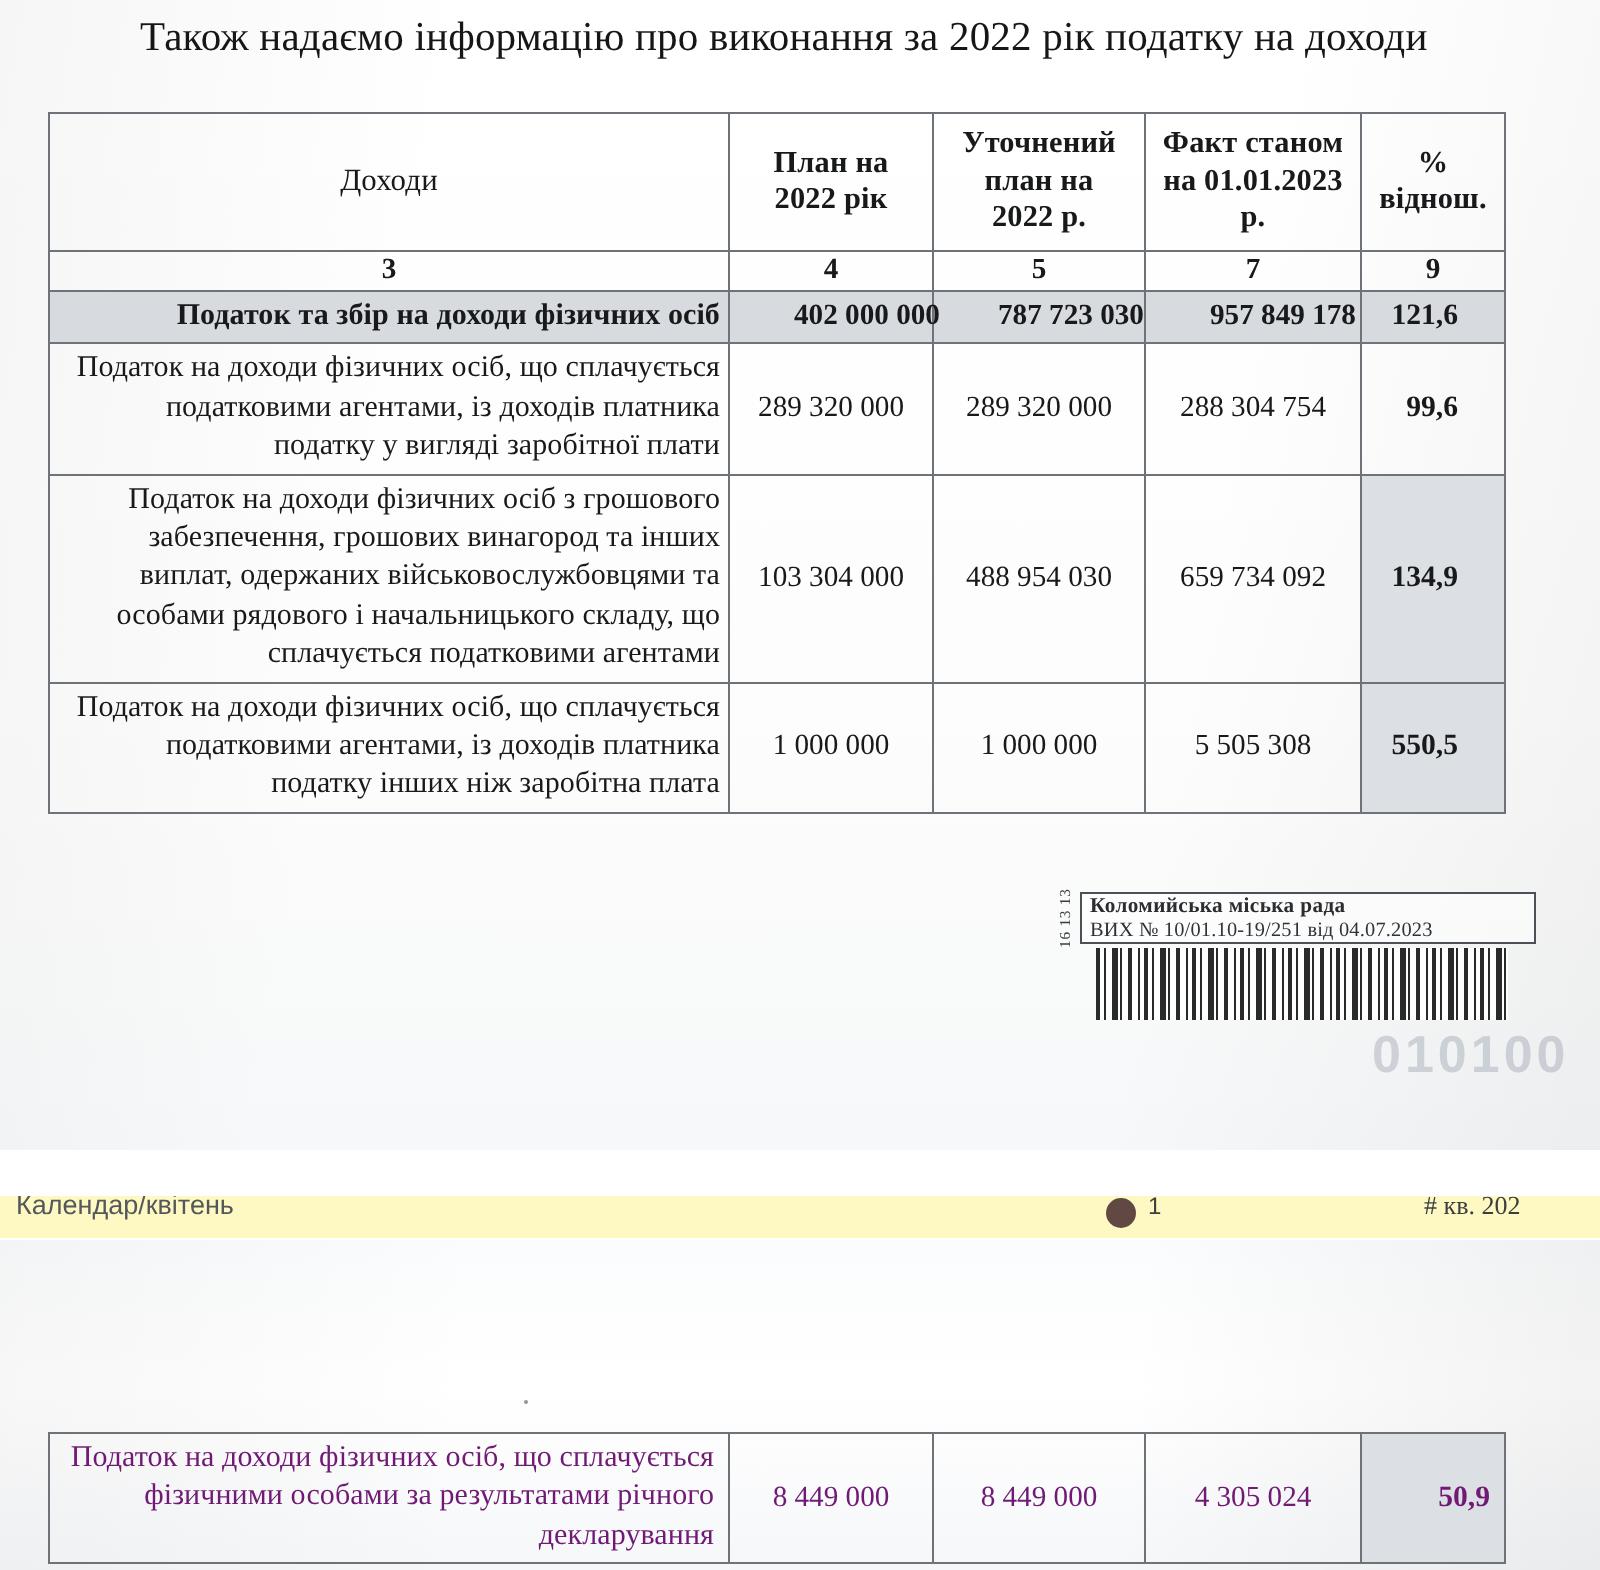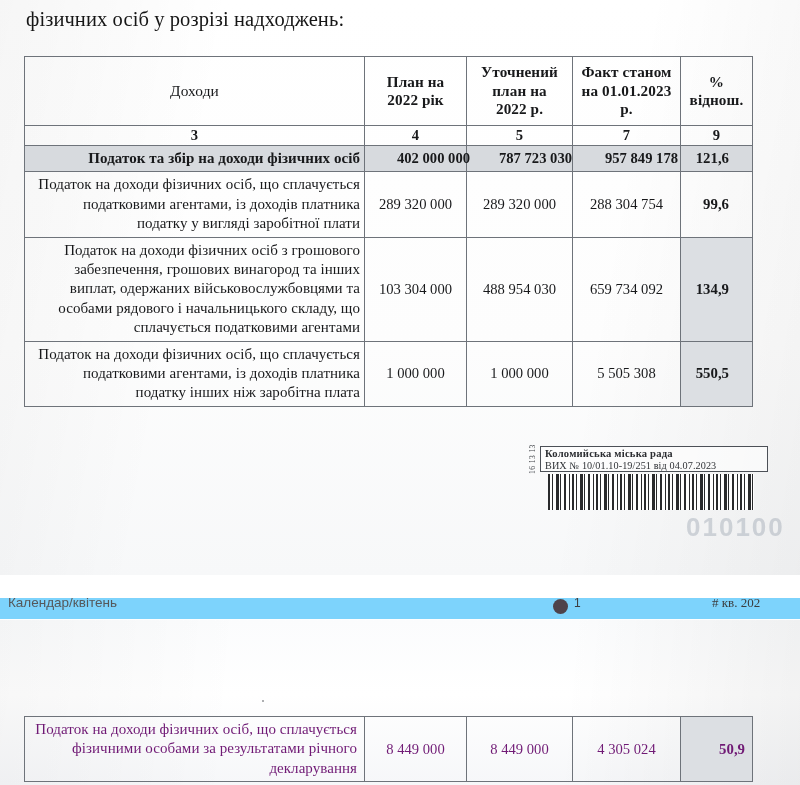--- a/index.html
+++ b/index.html
@@ -178,21 +178,21 @@
     font-family: "Liberation Sans", sans-serif;
   }
 
   
   .ui-strip {
     position: absolute;
     left: 0;
     top: 598px;
     width: 800px;
     height: 21px;
-    background: #7dd3fc;
+    background: #fef9c3;
     overflow: hidden;
   }
   .ui-strip-label {
     position: absolute;
     left: 8px;
     top: -3px;
     font-size: 13.5px;
     color: #55585b;
     font-family: "Liberation Sans", sans-serif;
     white-space: nowrap;
@@ -247,21 +247,21 @@
     background: rgba(60,64,70,0.55);
     border-radius: 50%;
   }
 </style>
 </head>
 <body>
 
 <div class="page-scan"></div>
 
 <div class="intro">
-  <span class="l2">фізичних осіб у розрізі надходжень:</span>
+  <span class="l1">Також надаємо інформацію про виконання за 2022 рік податку на доходи</span>
 </div>
 
 <table class="doc-table">
   <colgroup>
     <col class="col-name">
       <col class="col-plan">
       <col class="col-upl">
       <col class="col-fact">
       <col class="col-pct">
   </colgroup>

